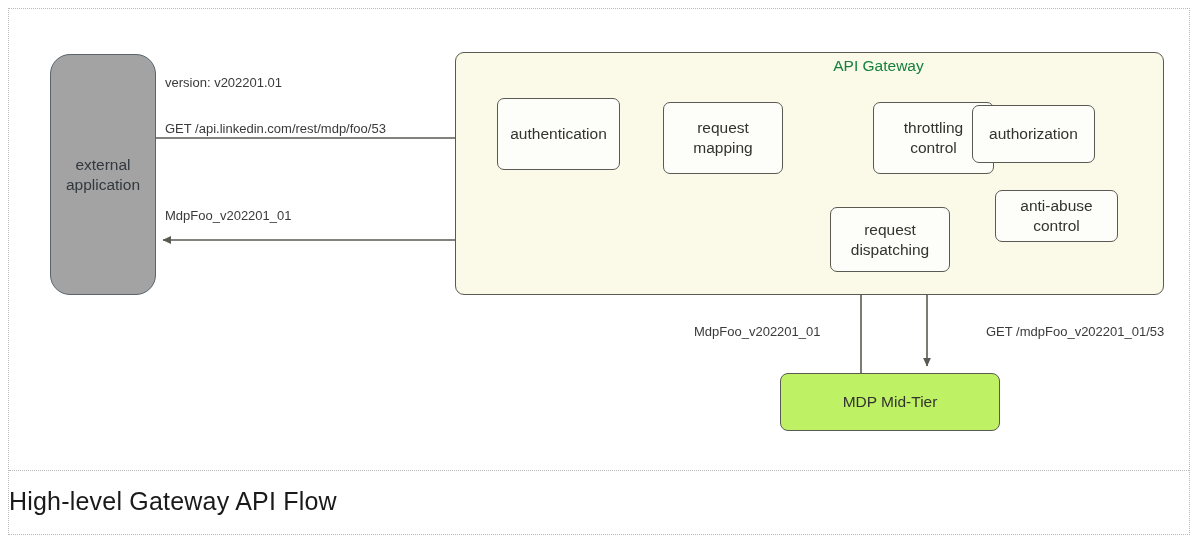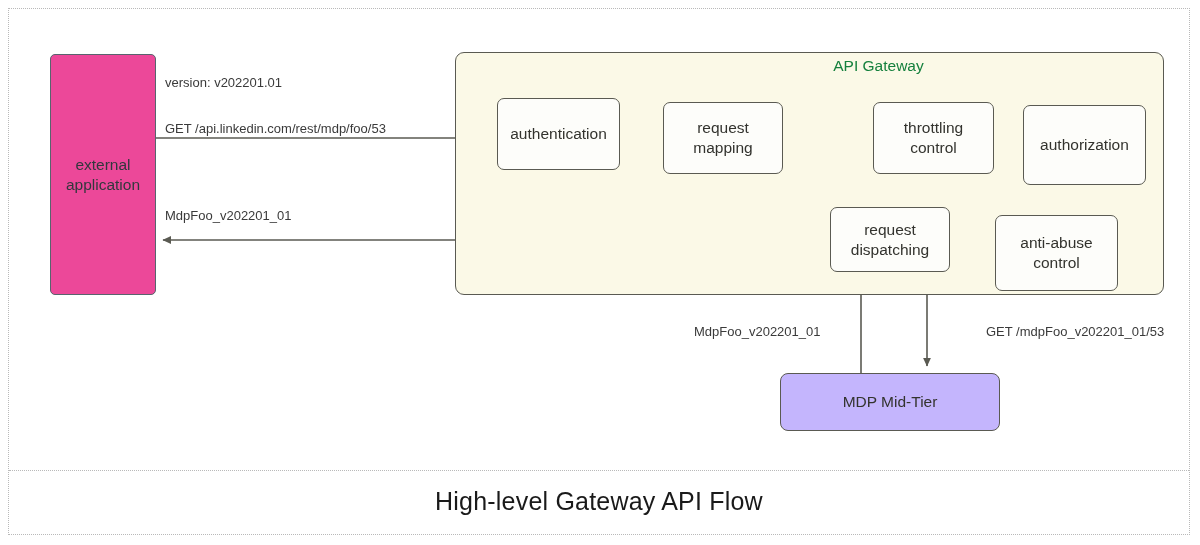--- a/index.html
+++ b/index.html
@@ -47,23 +47,23 @@
     font-size: 15.5px;
     color: #33332e;
     white-space: pre-line;
   }
 
   #external-application {
     left: 50px;
     top: 54px;
     width: 106px;
     height: 241px;
-    background: #ec4899;
+    background: #a3a3a3;
     border: 1.6px solid #58646e;
-    border-radius: 5px;
+    border-radius: 20px;
     font-size: 15.5px;
     color: #32383d;
   }
 
   #api-gateway {
     left: 455px;
     top: 52px;
     width: 709px;
     height: 243px;
     background: #fbf9e7;
@@ -79,30 +79,30 @@
     text-align: center;
     font-size: 15.5px;
     color: #15803d;
   }
 
   .proc { background: #fdfdfa; }
 
   #node-authentication     { left: 497px; top: 98px; width: 123px; height: 72px; }
   #node-request-mapping    { left: 663px; top: 102px; width: 120px; height: 72px; }
   #node-throttling-control { left: 829px; top: 102px; width: 121px; height: 72px; margin-left: 44px; }
-  #node-authorization      { left: 1023px; top: 105px; width: 123px; height: 80px; }
-  #node-anti-abuse-control { left: 995px; top: 215px; width: 123px; height: 76px; }
+  #node-authorization      { left: 972px; top: 105px; width: 123px; height: 58px; }
+  #node-anti-abuse-control { left: 995px; top: 190px; width: 123px; height: 52px; }
   #node-request-dispatch   { left: 830px; top: 207px; width: 120px; height: 65px; }
 
   #mdp-mid-tier {
     left: 780px;
     top: 373px;
     width: 220px;
     height: 58px;
-    background: #c4b5fd;
+    background: #bef264;
     border: 1.6px solid #5a5a52;
     border-radius: 8px;
     font-size: 15.5px;
   }
 
   .edge-label {
     position: absolute;
     font-size: 13px;
     color: #3a3a3a;
     white-space: nowrap;
@@ -118,21 +118,21 @@
     left: 9px;
     top: 470px;
     width: 1180px;
     border-top: 1px dotted #b9b9b9;
   }
   #caption {
     position: absolute;
     left: 9px;
     top: 487px;
     width: 1180px;
-    text-align: center;
+    text-align: left;
     font-size: 25px;
     color: #1a1a1a;
     letter-spacing: 0.2px;
   }
 </style>
 </head>
 <body>
 
 <div id="frame"></div>
 

